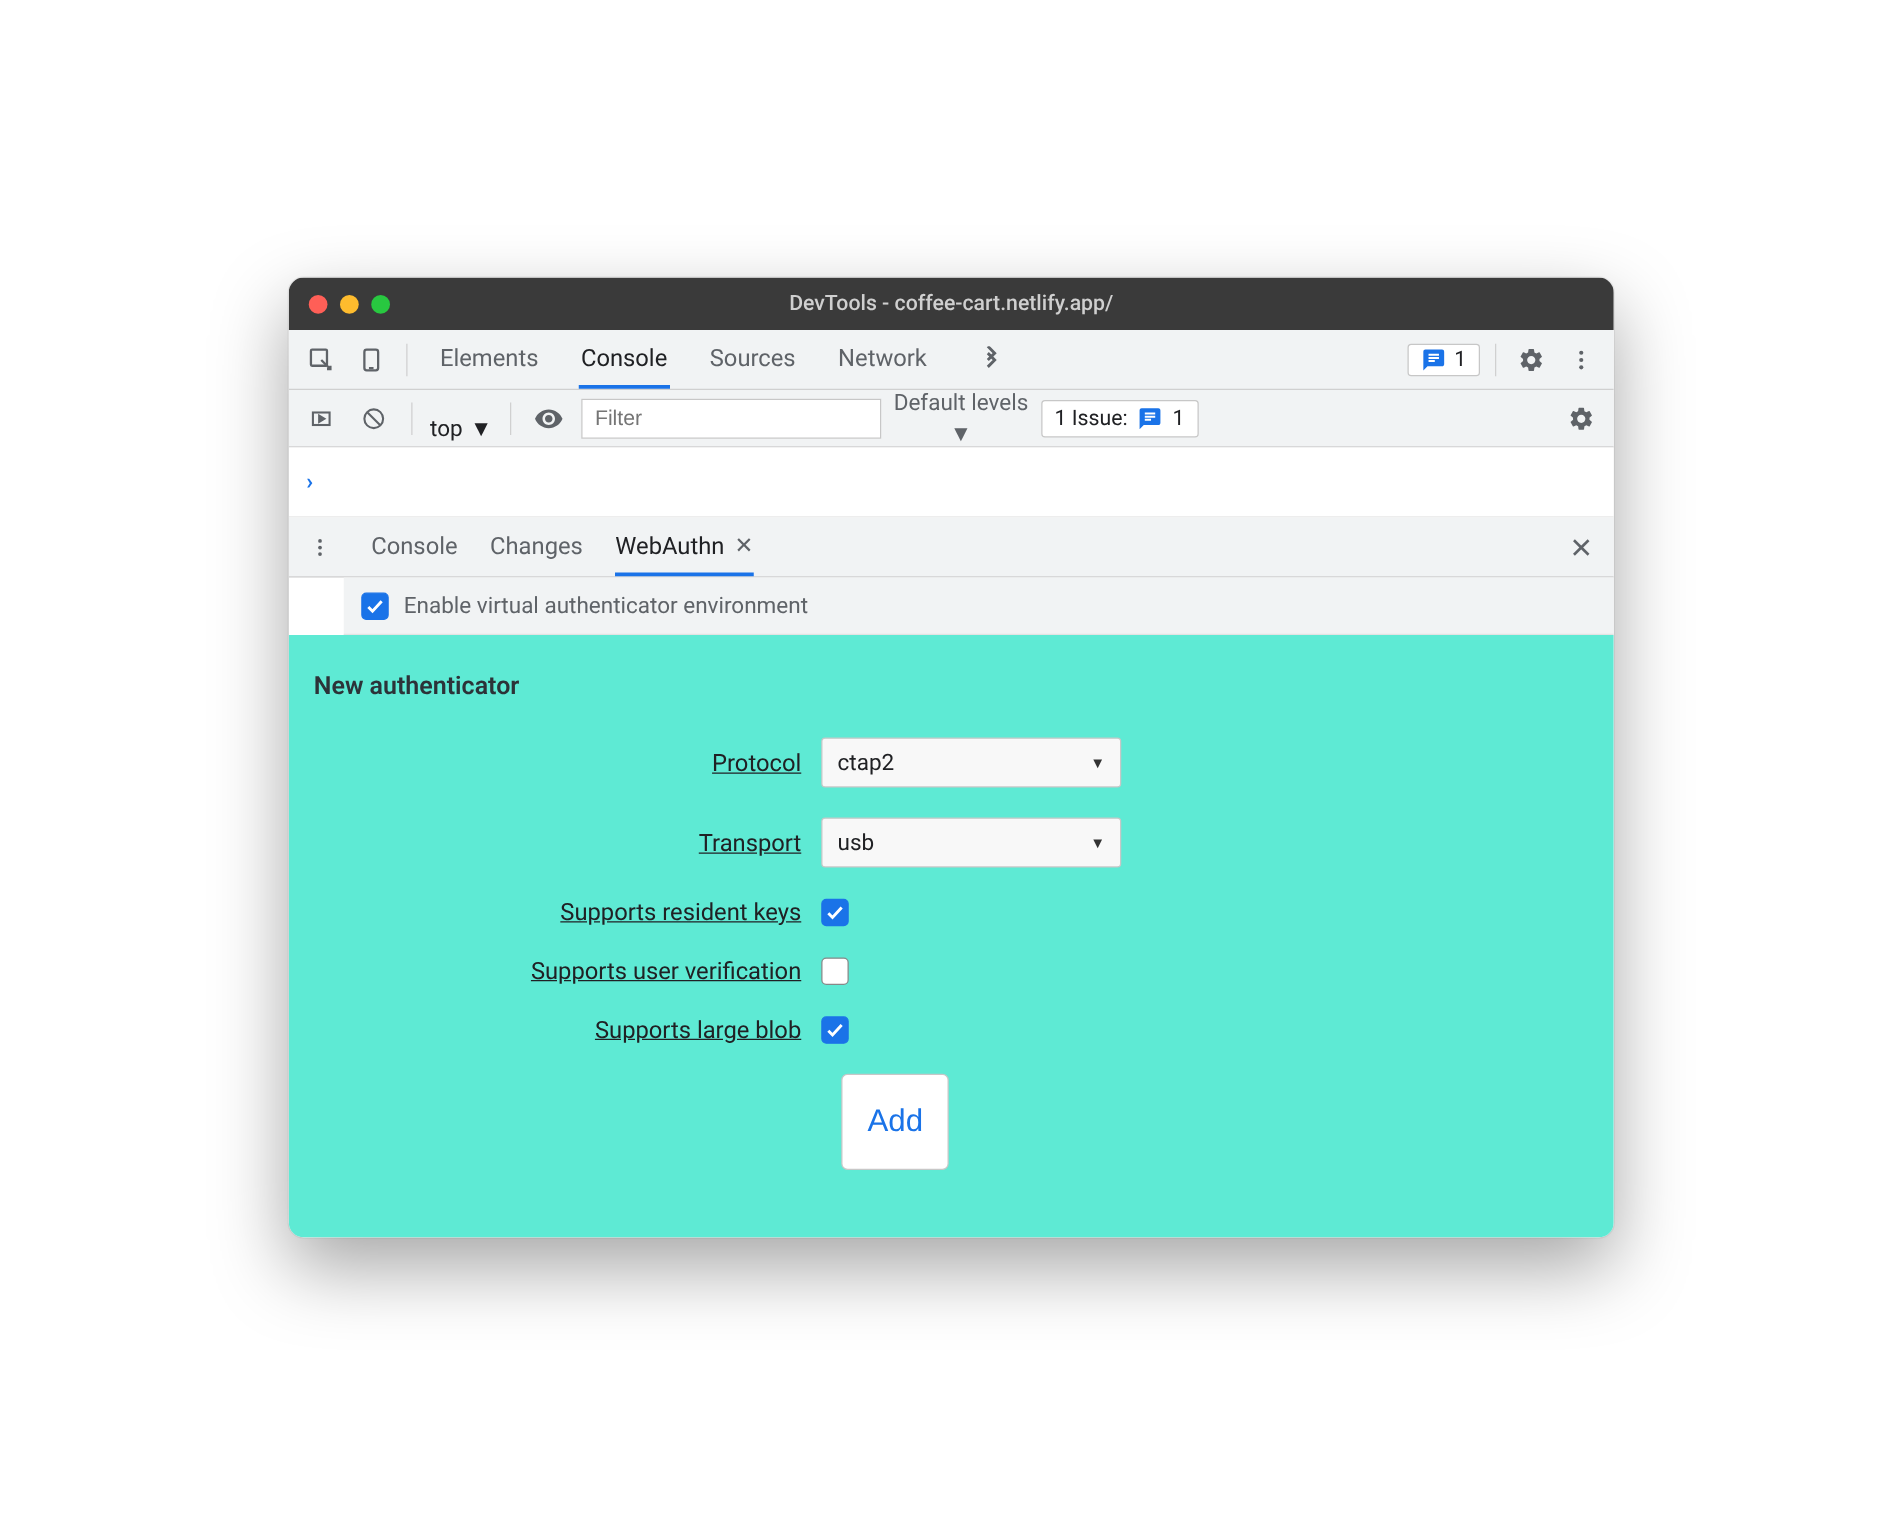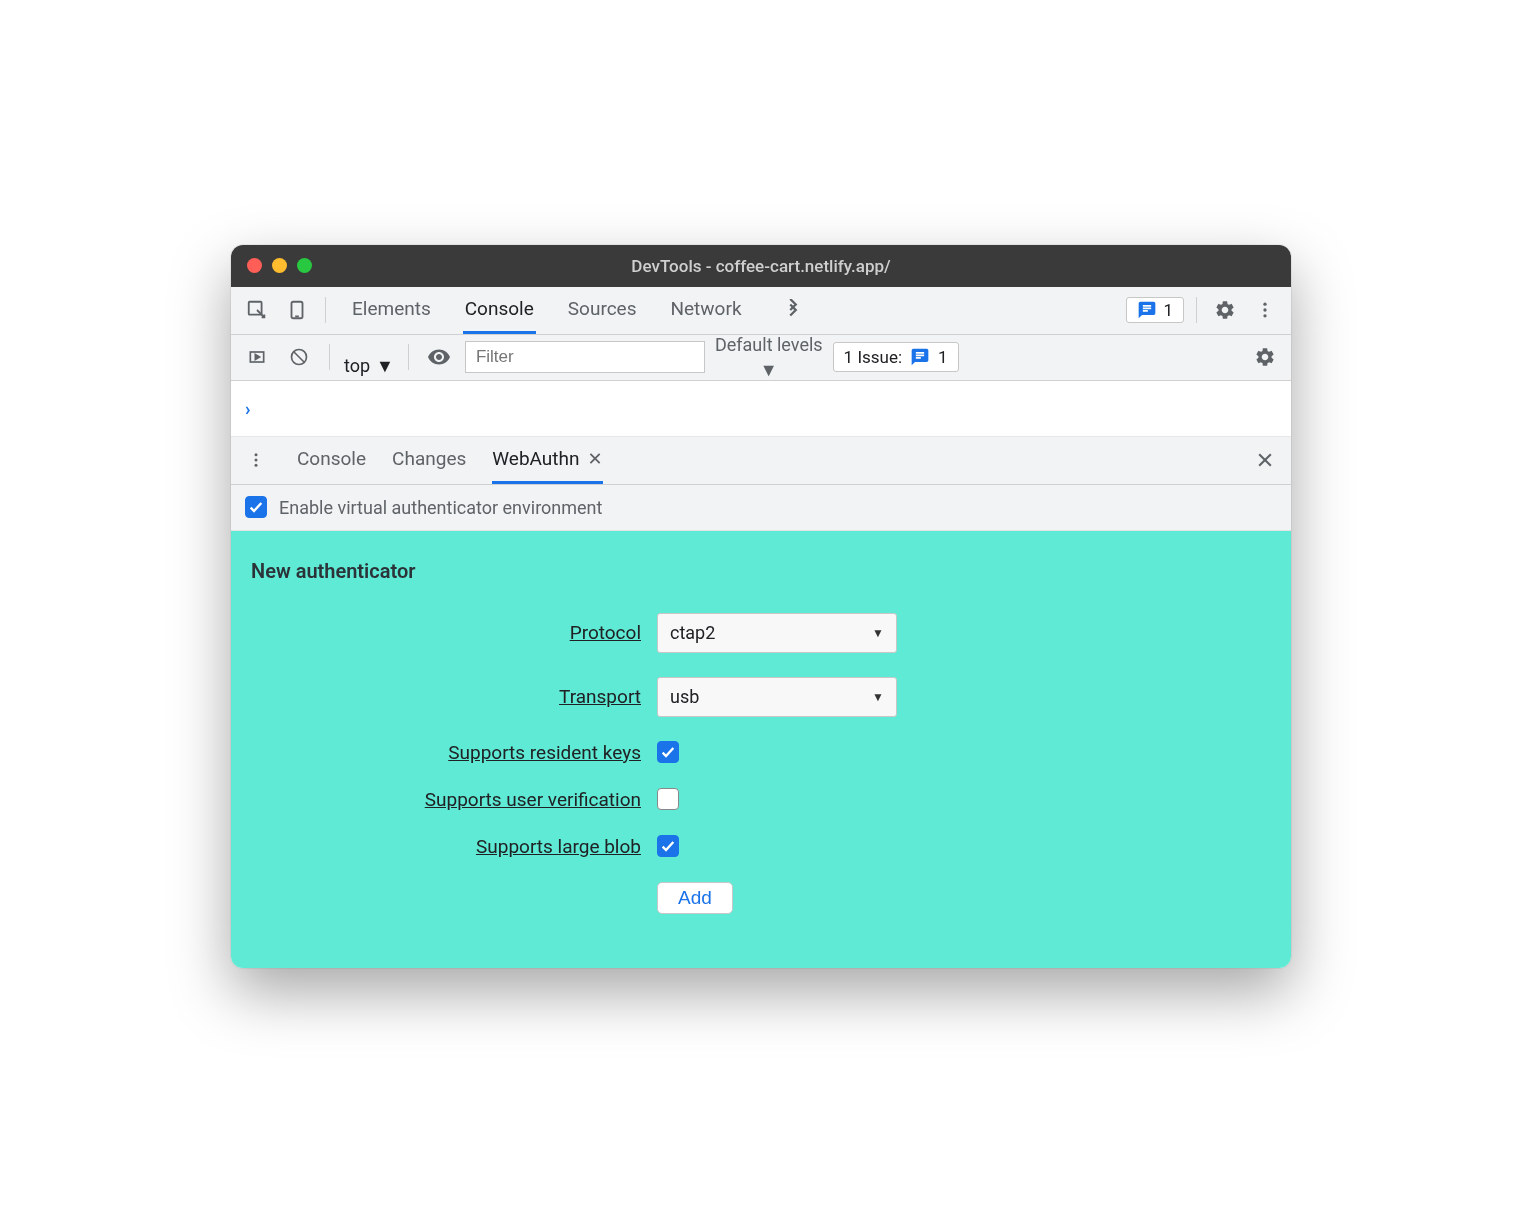--- a/index.html
+++ b/index.html
@@ -207,20 +207,21 @@
   .enable-row {
     background: #f1f3f4;
     display: flex;
     align-items: center;
     height: 46px;
     padding: 0 14px;
     gap: 12px;
     font-size: 18px;
     color: #5f6368;
     border-bottom: 1px solid #e3e3e3;
+    margin-left: 44px;
   }
   .checkbox {
     width: 22px; height: 22px;
     border-radius: 4px;
     border: 1.5px solid #888;
     background: #fff;
     display: flex; align-items: center; justify-content: center;
     cursor: pointer;
   }
   .checkbox.checked {
@@ -264,25 +265,26 @@
     align-items: center;
     justify-content: space-between;
     cursor: pointer;
     color: #202124;
   }
   .select .caret { font-size: 12px; color: #333; }
   .add-btn {
     border: 1px solid #c7c7c7;
     background: #fff;
     color: #1a73e8;
-    font-size: 19px;
+    font-size: 25px;
     font-weight: 500;
-    padding: 4px 20px;
+    padding: 23px 20px;
     border-radius: 5px;
     cursor: pointer;
+    margin-left: 16px;
   }
 
   svg { display: block; }
 </style>
 </head>
 <body>
 
 <div class="window">
 
   <div class="titlebar">

